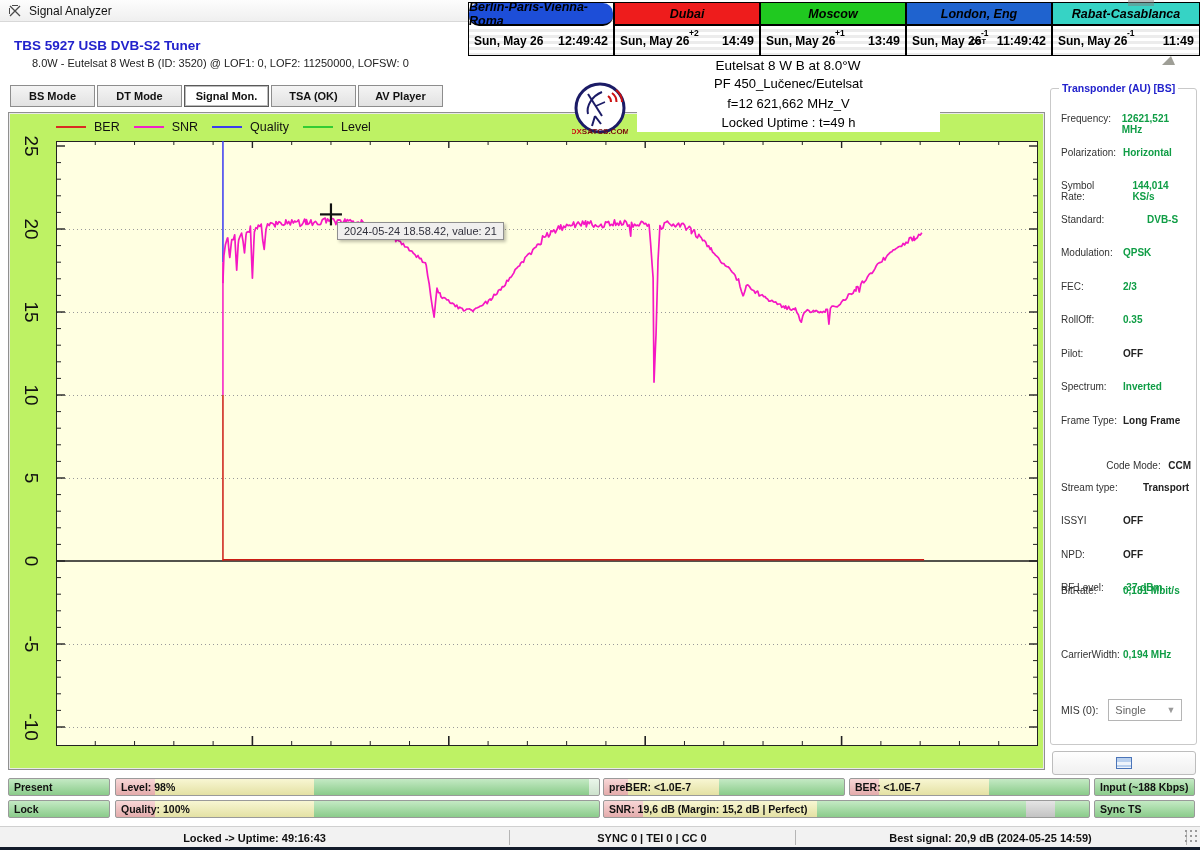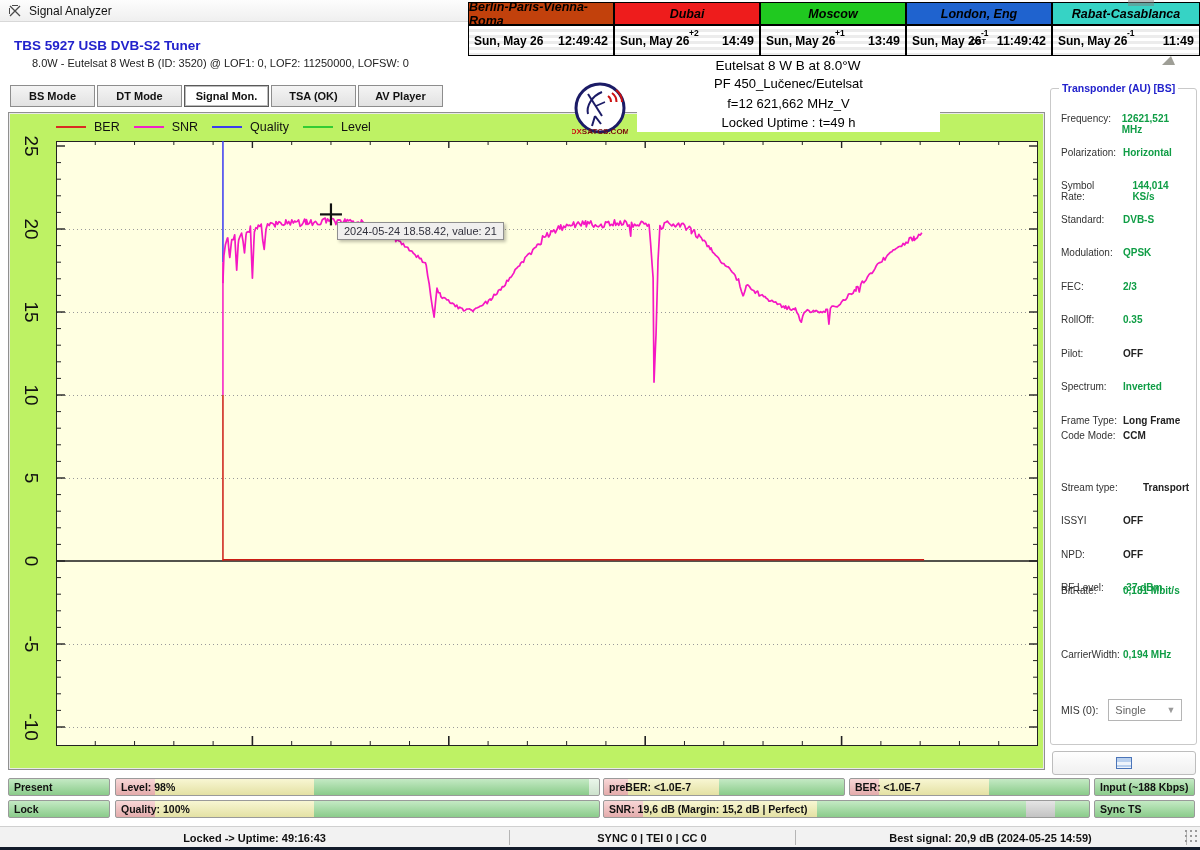--- a/index.html
+++ b/index.html
@@ -84,21 +84,21 @@
   <div class="tabs" id="tabs">
       <div class="tab">BS Mode</div>
       <div class="tab">DT Mode</div>
       <div class="tab active">Signal Mon.</div>
       <div class="tab">TSA (OK)</div>
       <div class="tab">AV Player</div>
     </div>
 
   <div id="clocks">
       <div class="clock">
-        <div class="head" style="background: #c2410c;">Berlin-Paris-Vienna-Roma</div>
+        <div class="head" style="background: #1d4ed8; border-radius: 10px;">Berlin-Paris-Vienna-Roma</div>
         <div class="body">
           <span class="date">Sun, May 26</span>
           <span class="time">12:49:42</span>
         </div>
       </div>
       <div class="clock">
         <div class="head" style="background: rgb(238, 28, 28);">Dubai</div>
         <div class="body">
           <span class="date">Sun, May 26</span>
           <span class="off">+2</span>
@@ -344,21 +344,21 @@
           <span class="tv green">12621,521 MHz</span>
         </div>
         <div class="trow" style="top: 57.5px;">
           <span class="tl">Polarization:</span>
           <span class="tv green">Horizontal</span>
         </div>
         <div class="trow" style="top: 91px; gap: 12px;">
           <span class="tl">Symbol Rate:</span>
           <span class="tv green">144,014 KS/s</span>
         </div>
-        <div class="trow" style="top: 124.5px;">
+        <div class="trow" style="top: 124.5px; gap: 24px;">
           <span class="tl">Standard:</span>
           <span class="tv green">DVB-S</span>
         </div>
         <div class="trow" style="top: 158px;">
           <span class="tl">Modulation:</span>
           <span class="tv green">QPSK</span>
         </div>
         <div class="trow" style="top: 191.5px;">
           <span class="tl">FEC:</span>
           <span class="tv green">2/3</span>
@@ -372,21 +372,21 @@
           <span class="tv black">OFF</span>
         </div>
         <div class="trow" style="top: 292px;">
           <span class="tl">Spectrum:</span>
           <span class="tv green">Inverted</span>
         </div>
         <div class="trow" style="top: 325.5px;">
           <span class="tl">Frame Type:</span>
           <span class="tv black">Long Frame</span>
         </div>
-        <div class="trow" style="top: 341px;">
+        <div class="trow" style="top: 371px; justify-content: flex-end;">
           <span class="tl">Code Mode:</span>
           <span class="tv black">CCM</span>
         </div>
         <div class="trow" style="top: 392.5px; gap: 20px;">
           <span class="tl">Stream type:</span>
           <span class="tv black">Transport</span>
         </div>
         <div class="trow" style="top: 426px;">
           <span class="tl">ISSYI</span>
           <span class="tv black">OFF</span>

